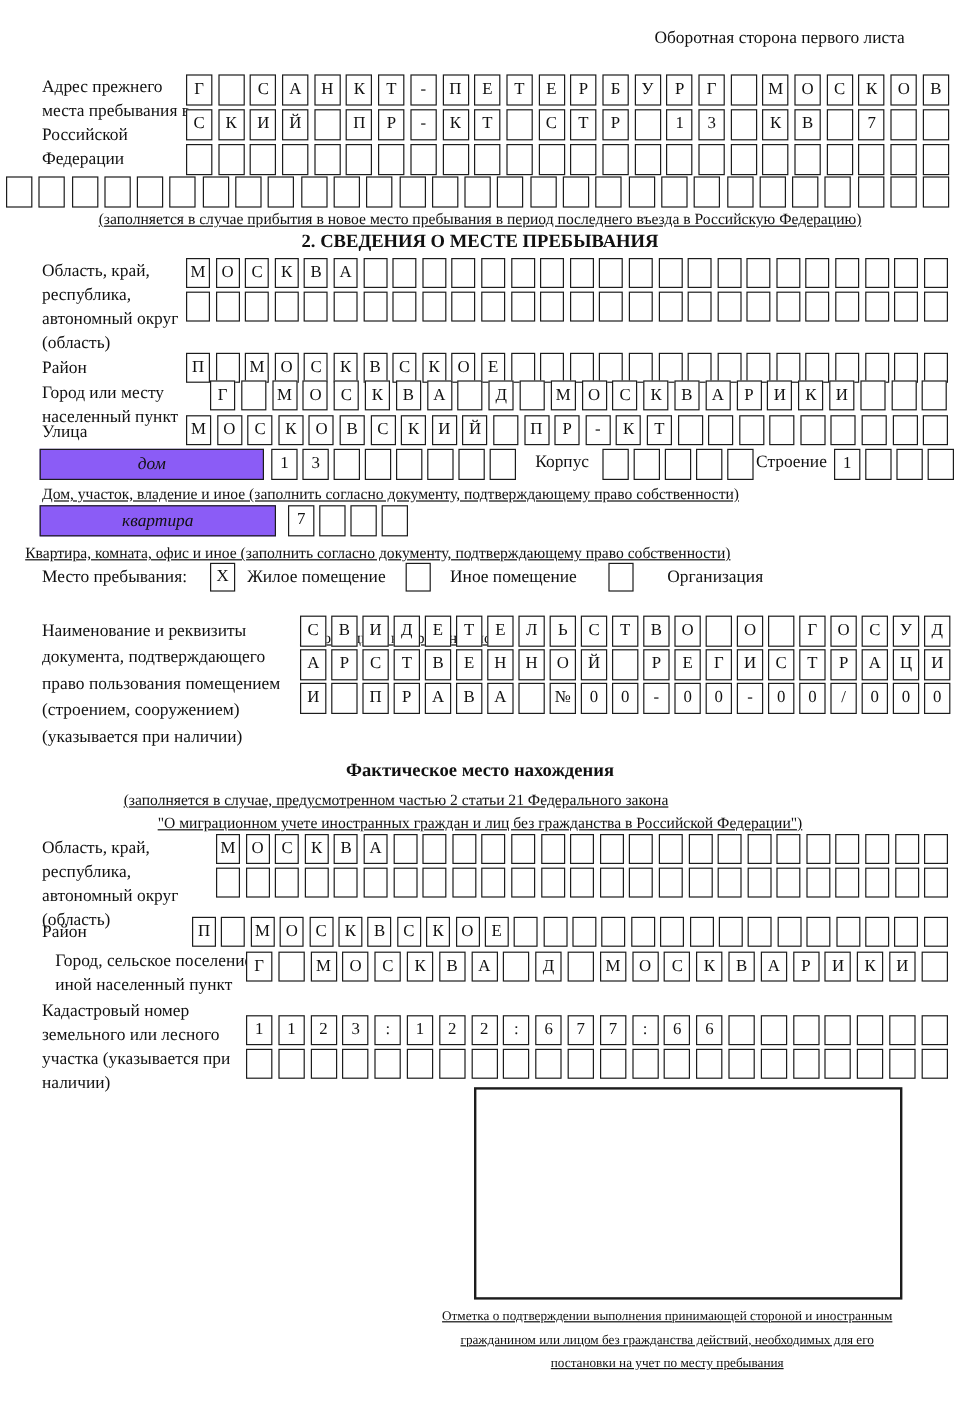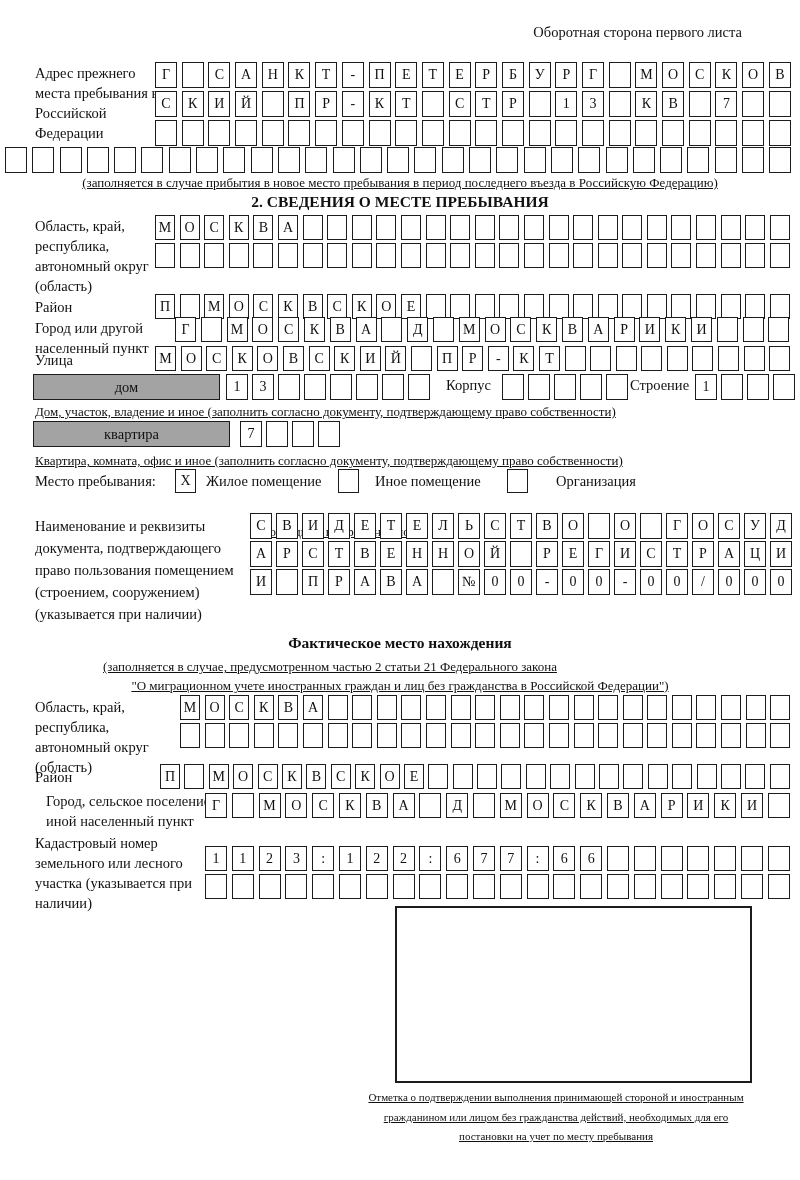--- a/index.html
+++ b/index.html
@@ -21,35 +21,35 @@
   .g-full .cell{width:22px;height:26px;} .g-full{gap:5.3px;}
   .g-26 .cell{width:20px;height:25px;} .g-26{gap:4.6px;}
   .g-gorod .cell{width:21px;height:25px;} .g-gorod{gap:4.8px;}
   .g-ul .cell{width:21px;height:25px;} .g-ul{gap:4.6px;}
   .g-dom .cell{width:22px;height:26px;} .g-dom{gap:4px;}
   .g-doc .cell{width:22px;height:26px;} .g-doc{gap:4px;}
   .g-f25 .cell{width:20px;height:25px;} .g-f25{gap:4.6px;}
   .g-f26 .cell{width:20px;height:25px;} .g-f26{gap:4.4px;}
   .g-f22 .cell{width:22px;height:25px;} .g-f22{gap:4.8px;}
   .widebox{
-    box-sizing:border-box;border:1.7px solid #1c1c1c;height:26px;background:#a3a3a3;
-    display:flex;align-items:center;justify-content:center;font-size:14.5px;
+    box-sizing:border-box;border:1.7px solid #1c1c1c;height:26px;background:#8b5cf6;
+    display:flex;align-items:center;justify-content:center;font-size:14.5px;font-style:italic;
   }
   .chk{
     box-sizing:border-box;width:21px;height:24px;border:1.6px solid #1c1c1c;background:#fff;
     display:flex;align-items:center;justify-content:center;font-size:14px;
   }
   .caption{font-size:13px;text-align:center;line-height:17px;text-decoration:underline;}
   .hdr{font-weight:bold;font-size:15.5px;text-align:center;}
   .stamp{box-sizing:border-box;border:2px solid #1c1c1c;background:#fff;}
 </style>
 </head>
 <body>
 
-<div class="abs" style="top:24px;left:0;width:742px;text-align:right;">Оборотная сторона первого листа</div>
+<div class="abs" style="top:24px;left:0;width:742px;text-align:right;padding-left:12px;">Оборотная сторона первого листа</div>
 
 <div class="abs lbl" style="top:63px;left:35px;width:125px;">Адрес прежнего места пребывания в Российской Федерации</div>
 
 <div class="abs cells g-s1" style="top:62px;left:155px;">
     <span class="cell">Г</span>
     <span class="cell"></span>
     <span class="cell">С</span>
     <span class="cell">А</span>
     <span class="cell">Н</span>
     <span class="cell">К</span>
@@ -241,21 +241,21 @@
     <span class="cell"></span>
     <span class="cell"></span>
     <span class="cell"></span>
     <span class="cell"></span>
     <span class="cell"></span>
     <span class="cell"></span>
     <span class="cell"></span>
     <span class="cell"></span>
   </div>
 
-<div class="abs lbl" style="top:318px;left:35px;width:135px;">Город или другой населенный пункт</div>
+<div class="abs lbl" style="top:318px;left:35px;width:135px;">Город или месту населенный пункт</div>
 <div class="abs cells g-gorod" style="top:317px;left:175px;">
     <span class="cell">Г</span>
     <span class="cell"></span>
     <span class="cell">М</span>
     <span class="cell">О</span>
     <span class="cell">С</span>
     <span class="cell">К</span>
     <span class="cell">В</span>
     <span class="cell">А</span>
     <span class="cell"></span>
@@ -333,21 +333,21 @@
   </div>
 <div class="abs caption" style="top:403px;left:35px;text-align:right;">Дом, участок, владение и иное (заполнить согласно документу, подтверждающему право собственности)</div>
 
 <div class="abs widebox" style="top:421px;left:33px;width:197px;">квартира</div>
 <div class="abs cells g-dom" style="top:421px;left:240px;">
     <span class="cell">7</span>
     <span class="cell"></span>
     <span class="cell"></span>
     <span class="cell"></span>
   </div>
-<div class="abs caption" style="top:452px;left:35px;text-align:left;">Квартира, комната, офис и иное (заполнить согласно документу, подтверждающему право собственности)</div>
+<div class="abs caption" style="top:452px;left:21px;text-align:left;">Квартира, комната, офис и иное (заполнить согласно документу, подтверждающему право собственности)</div>
 
 <div class="abs" style="top:473px;left:35px;">Место пребывания:</div>
 <div class="abs chk" style="top:469px;left:175px;">X</div>
 <div class="abs" style="top:473px;left:206px;">Жилое помещение</div>
 <div class="abs chk" style="top:469px;left:338px;"></div>
 <div class="abs" style="top:473px;left:375px;">Иное помещение</div>
 <div class="abs chk" style="top:469px;left:507px;"></div>
 <div class="abs" style="top:473px;left:556px;">Организация</div>
 <div class="abs caption" style="top:523px;left:170px;width:330px;">(Необходимо выбрать нужное)</div>
 

